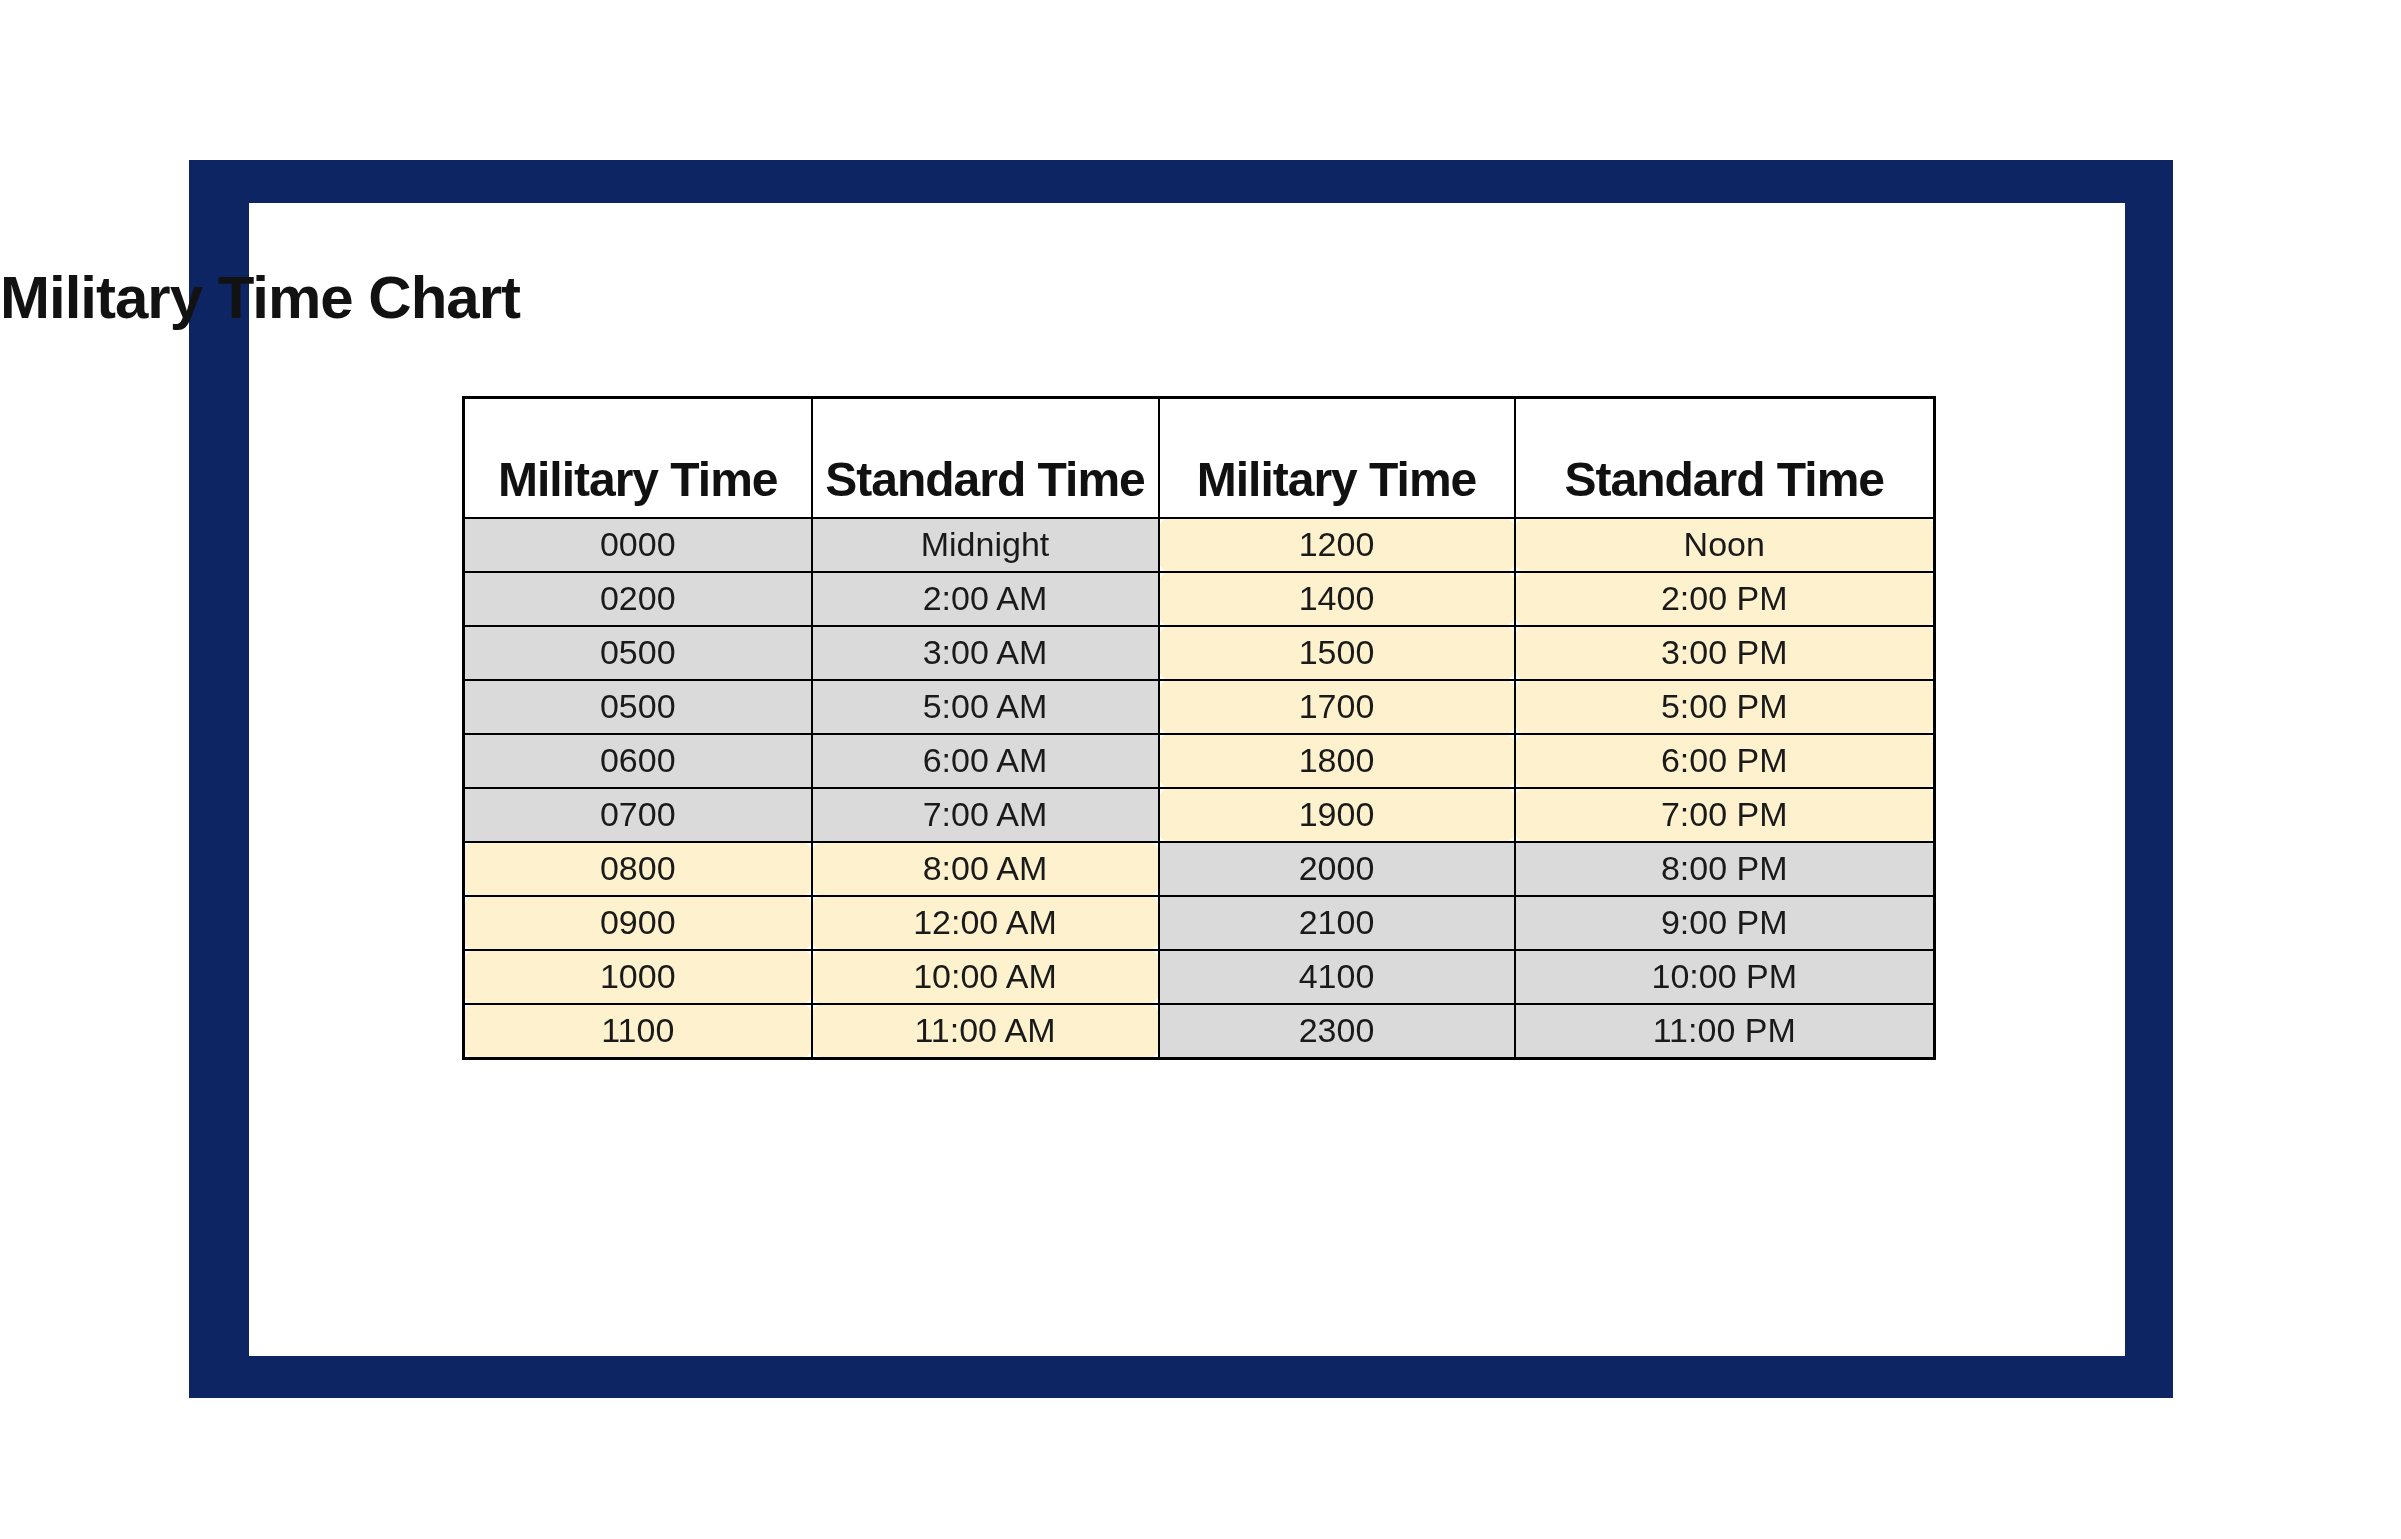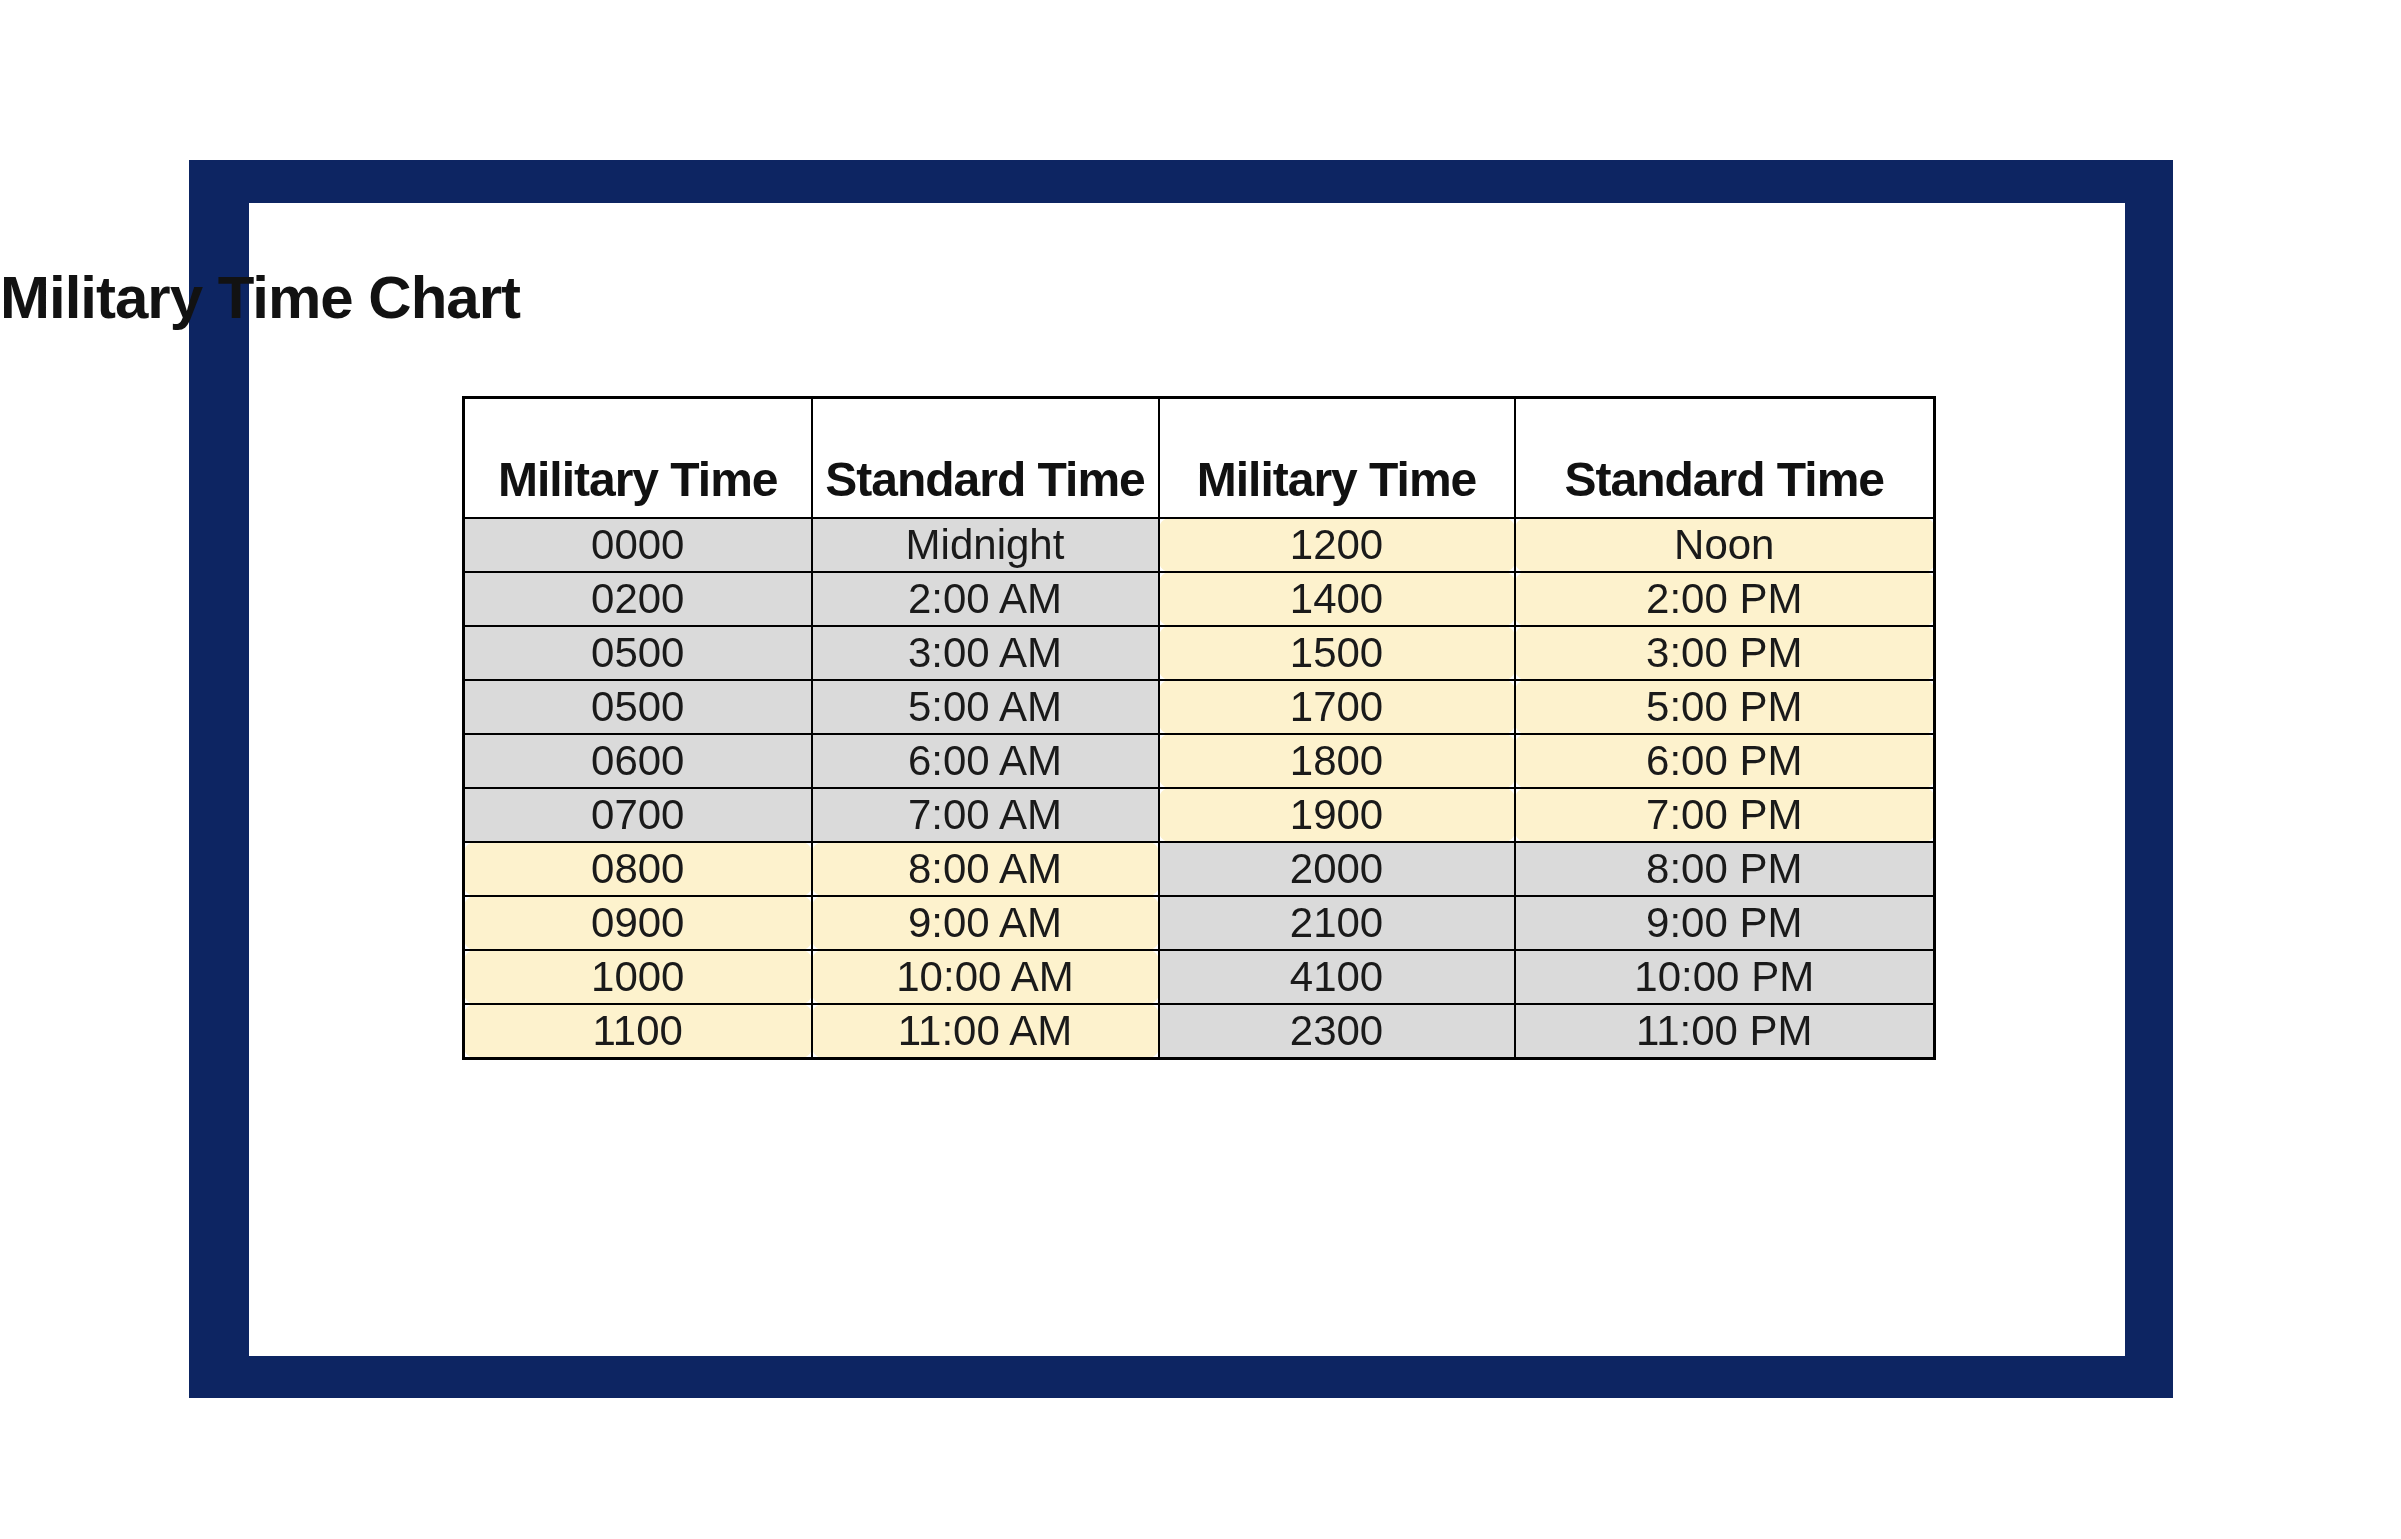--- a/index.html
+++ b/index.html
@@ -65,21 +65,21 @@
     padding: 0 3.8px 9.6px 3.8px;
     font-size: 48px;
     font-weight: 700;
     background: var(--header_bg, #ffffff);
     letter-spacing: -1px;
     color: #111111;
   }
   td {
     height: 52px;
     vertical-align: middle;
-    font-size: 42px;
+    font-size: 34px;
     font-weight: 400;
     padding: 0 3.8px;
   }
   td.gray  { background: var(--row_gray, #dadada); }
   td.cream { background: var(--row_cream, #fdf2cd); border-radius: 11px; }
 </style>
 </head>
 <body>
 
 <div id="canvas">
@@ -141,21 +141,21 @@
             <td class="cream">7:00 PM</td>
           </tr>
           <tr>
             <td class="cream">0800</td>
             <td class="cream">8:00 AM</td>
             <td class="gray">2000</td>
             <td class="gray">8:00 PM</td>
           </tr>
           <tr>
             <td class="cream">0900</td>
-            <td class="cream">9:00 AM</td>
+            <td class="cream">12:00 AM</td>
             <td class="gray">2100</td>
             <td class="gray">9:00 PM</td>
           </tr>
           <tr>
             <td class="cream">1000</td>
             <td class="cream">10:00 AM</td>
             <td class="gray">4100</td>
             <td class="gray">10:00 PM</td>
           </tr>
           <tr>

